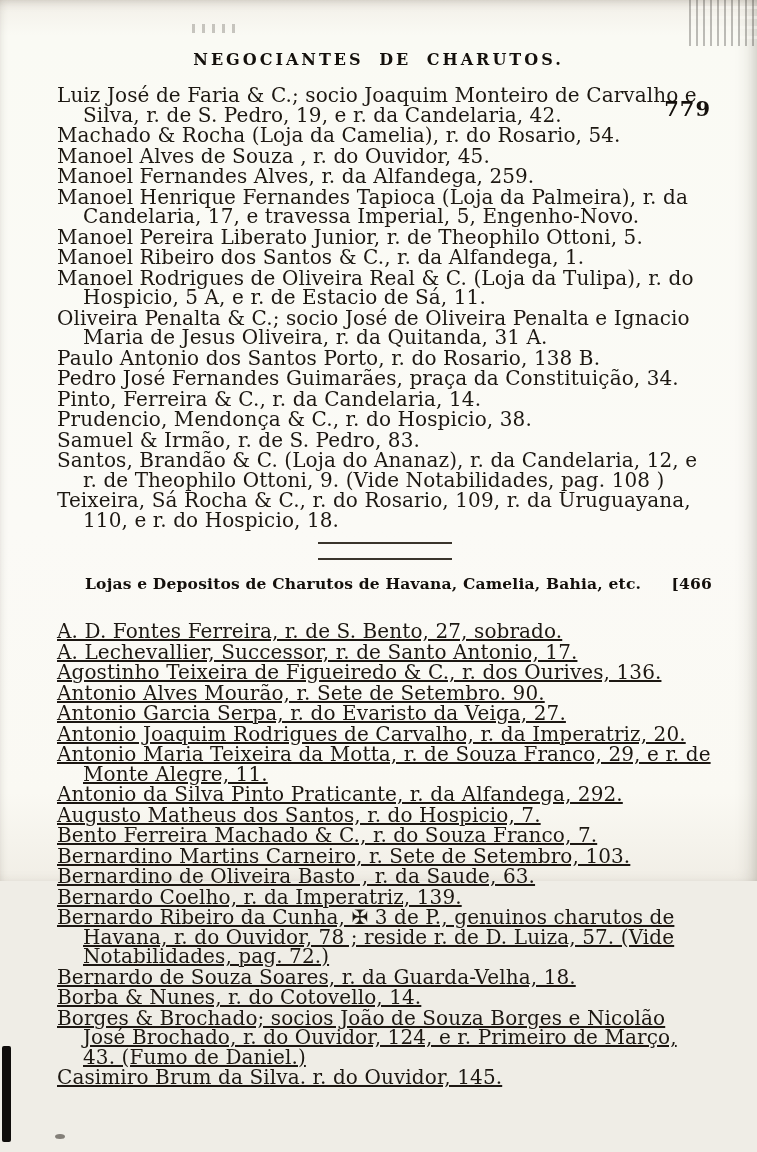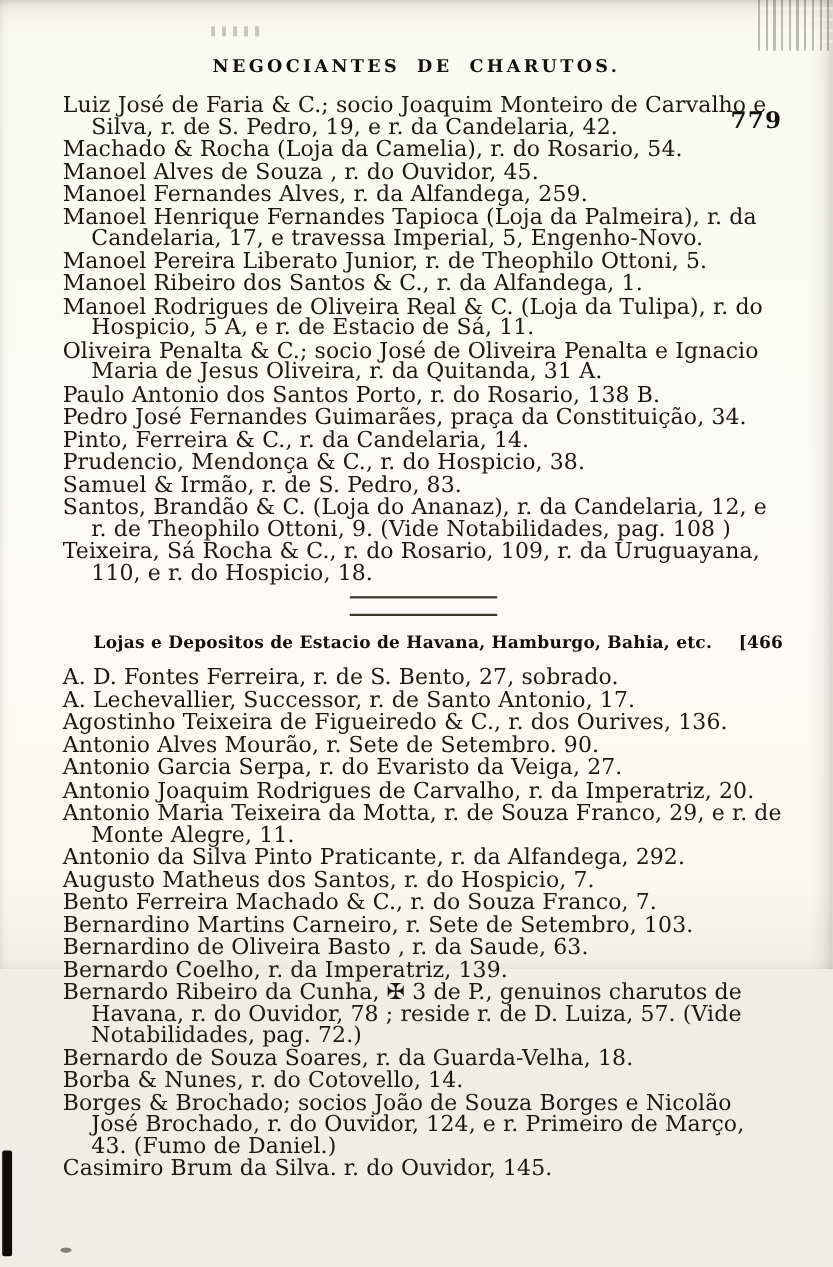--- a/index.html
+++ b/index.html
@@ -48,21 +48,21 @@
   .heading-row {
     display: flex; justify-content: space-between; align-items: baseline;
     font-weight: 700; font-size: 15.5px; letter-spacing: .2px;
     padding-left: 40px;
     margin: 2px 0 10px 0;
     color: #14100c;
   }
   .heading-ref { font-weight: 700; }
   .section-hats .entries { margin-top: 12px; }
   .section-havana .heading-row { padding-left: 28px; margin-bottom: 0; }
-  .section-havana .entries { margin-top: 13px; }
+  .section-havana .entries { margin-top: 29px; text-decoration: underline; }
 
   
   .artifact { position: absolute; pointer-events: none; }
   .artifact-top-right {
     top: 0; right: 0; width: 68px; height: 46px;
     background-image:
       repeating-linear-gradient(90deg, rgba(45,42,38,.55) 0 2px, transparent 2px 7px),
       repeating-linear-gradient(0deg, transparent 0 7px, rgba(250,249,244,.85) 7px 10px);
     opacity: .55;
   }
@@ -134,21 +134,21 @@
         </div>
     </section>
 
     <div class="rule"></div>
 
 
     <div class="rule"></div>
 
     <section class="section-havana">
       <div class="heading-row">
-        <span class="heading-text">Lojas e Depositos de Estacio de Havana, Hamburgo, Bahia, etc.</span>
+        <span class="heading-text">Lojas e Depositos de Charutos de Havana, Camelia, Bahia, etc.</span>
         <span class="heading-ref">[466</span>
       </div>
       <div class="entries">
 
           <p class="entry">A. D. Fontes Ferreira, r. de S. Bento, 27, sobrado.</p>
 
           <p class="entry">A. Lechevallier, Successor, r. de Santo Antonio, 17.</p>
 
           <p class="entry">Agostinho Teixeira de Figueiredo &amp; C., r. dos Ourives, 136.</p>
 

